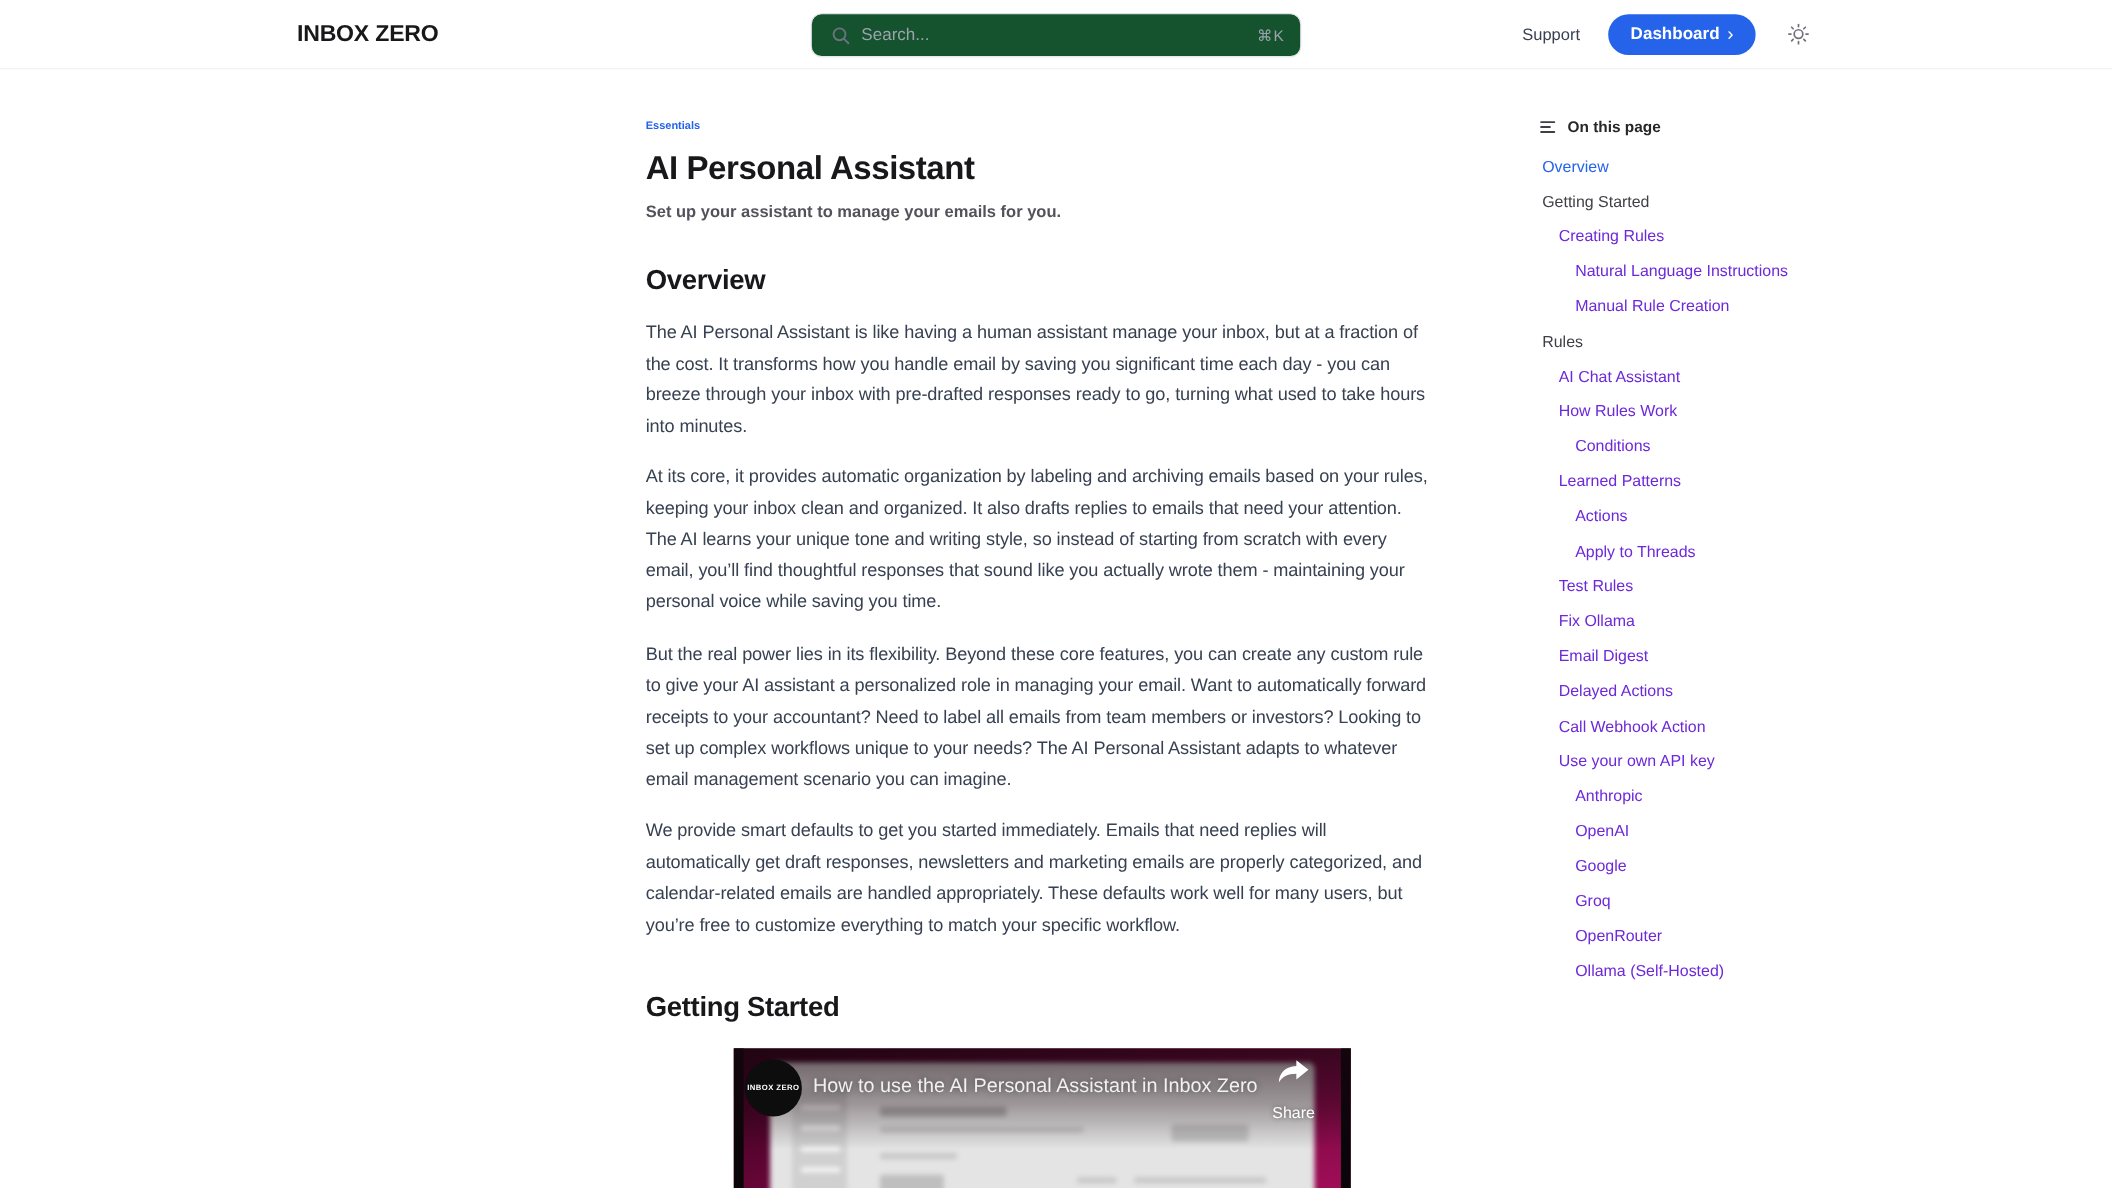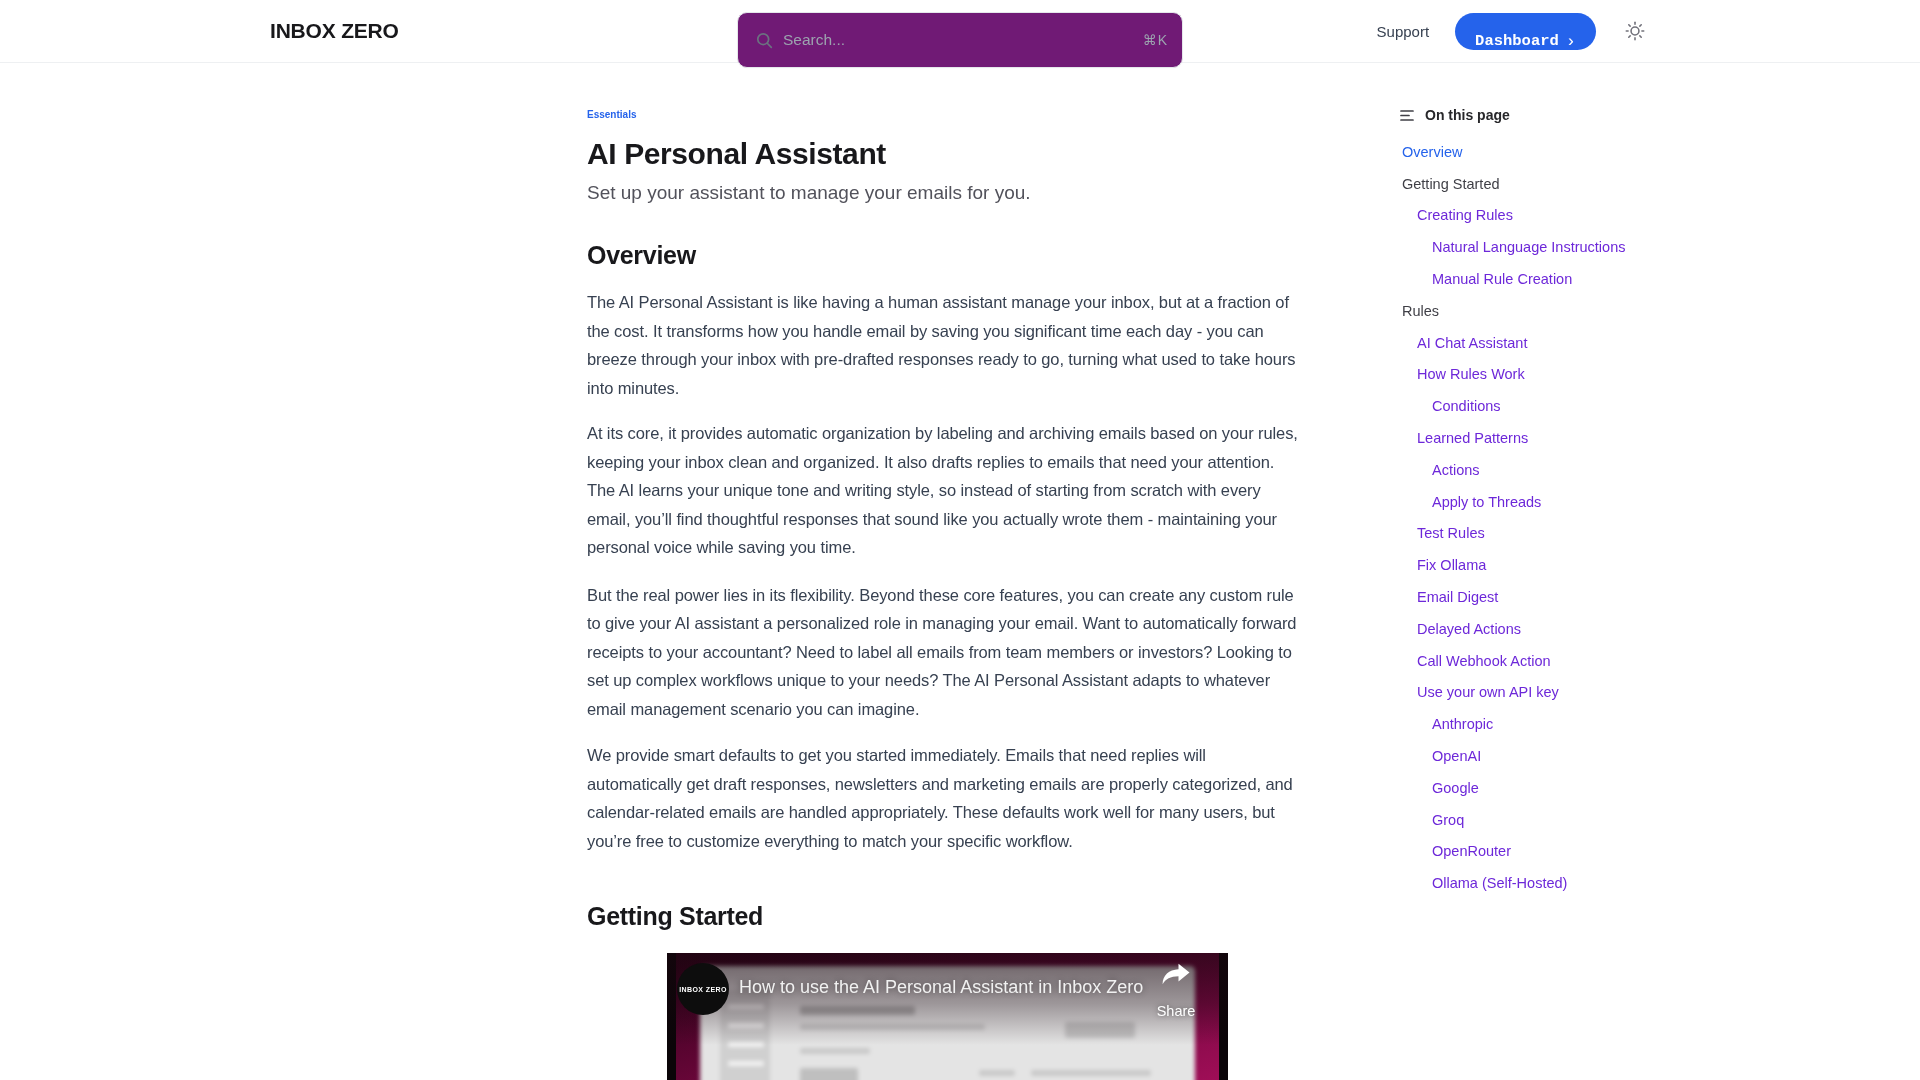--- a/index.html
+++ b/index.html
@@ -7,44 +7,44 @@
   html,body { width:1920px; height:1080px; overflow:hidden; background:#ffffff;
     font-family:"Liberation Sans","DejaVu Sans",sans-serif; }
   :root { --accent:#2563eb; }
 
   
   .navbar { position:relative; height:63px; background:#fff; border-bottom:1px solid #eef0f2; }
   .nav-inner { position:relative; height:100%; padding:0 272px 0 270px;
     display:flex; align-items:center; justify-content:space-between; }
   .logo { font-size:21px; font-weight:800; letter-spacing:-0.2px; color:#18181b; cursor:pointer; }
   .search { position:absolute; left:50%; top:12px; transform:translateX(-50%);
-    width:446px; height:56px; border:1px solid #e5e7eb; border-radius:10px; background:#701a75;
+    width:446px; height:40px; border:1px solid #e5e7eb; border-radius:10px; background:#14532d;
     display:flex; align-items:center; padding:0 14px 0 18px; cursor:pointer;
     box-shadow:0 1px 2px rgba(0,0,0,0.02); }
   .search svg { flex:0 0 auto; }
   .search .ph { margin-left:10px; font-size:15.5px; color:#9ca3af; flex:1 1 auto; }
   .search .kbd { font-size:14px; color:#9ca3af; letter-spacing:1px; }
   .nav-right { display:flex; align-items:center; gap:26px; }
   .support { font-size:15px; color:#374151; cursor:pointer; }
-  .dash-btn { display:flex; align-items:flex-end; height:37px; padding:0 20px; border:none;
+  .dash-btn { display:flex; align-items:center; height:37px; padding:0 20px; border:none;
     border-radius:19px; background:var(--accent); color:#fff; font-size:15.5px; font-weight:600;
-    font-family:Liberation Mono, monospace; cursor:pointer; }
+    font-family:Liberation Sans, sans-serif; cursor:pointer; }
   .dash-btn .chev { margin-left:7px; font-size:17px; font-weight:400; line-height:1; margin-top:-1px; }
   .theme-btn { background:none; border:none; cursor:pointer; display:flex; align-items:center; padding:2px; }
 
   
   .article { position:absolute; left:587px; top:0; width:718px; padding-top:105px; }
   .toc { position:absolute; left:1400px; top:0; width:300px; padding-top:105px; }
 
   
   .breadcrumb { display:block; font-size:10px; line-height:20px; font-weight:600;
     color:var(--accent); text-decoration:none; cursor:pointer; }
   h1.title { margin-top:10px; font-size:30px; line-height:38px; font-weight:700;
     letter-spacing:-0.4px; color:#18181b; }
-  .subtitle { margin-top:7px; font-size:19px; line-height:26px; color:#52525b; }
+  .subtitle { margin-top:7px; font-size:15px; line-height:26px; color:#52525b;font-weight:bold; }
   h2.sec { font-size:25px; line-height:32px; font-weight:700; letter-spacing:-0.3px; color:#18181b; }
   h2.sec.first { margin-top:33px; }
   h2.sec.second { margin-top:45px; }
   .article p.body { font-size:16.5px; line-height:28.5px; letter-spacing:-0.1px; color:#374151; }
   .article p.body.m1 { margin-top:17px; }
   .article p.body.m2 { margin-top:17px; }
   .article p.body.m3 { margin-top:19px; }
   .article p.body.m4 { margin-top:18px; }
 
   

